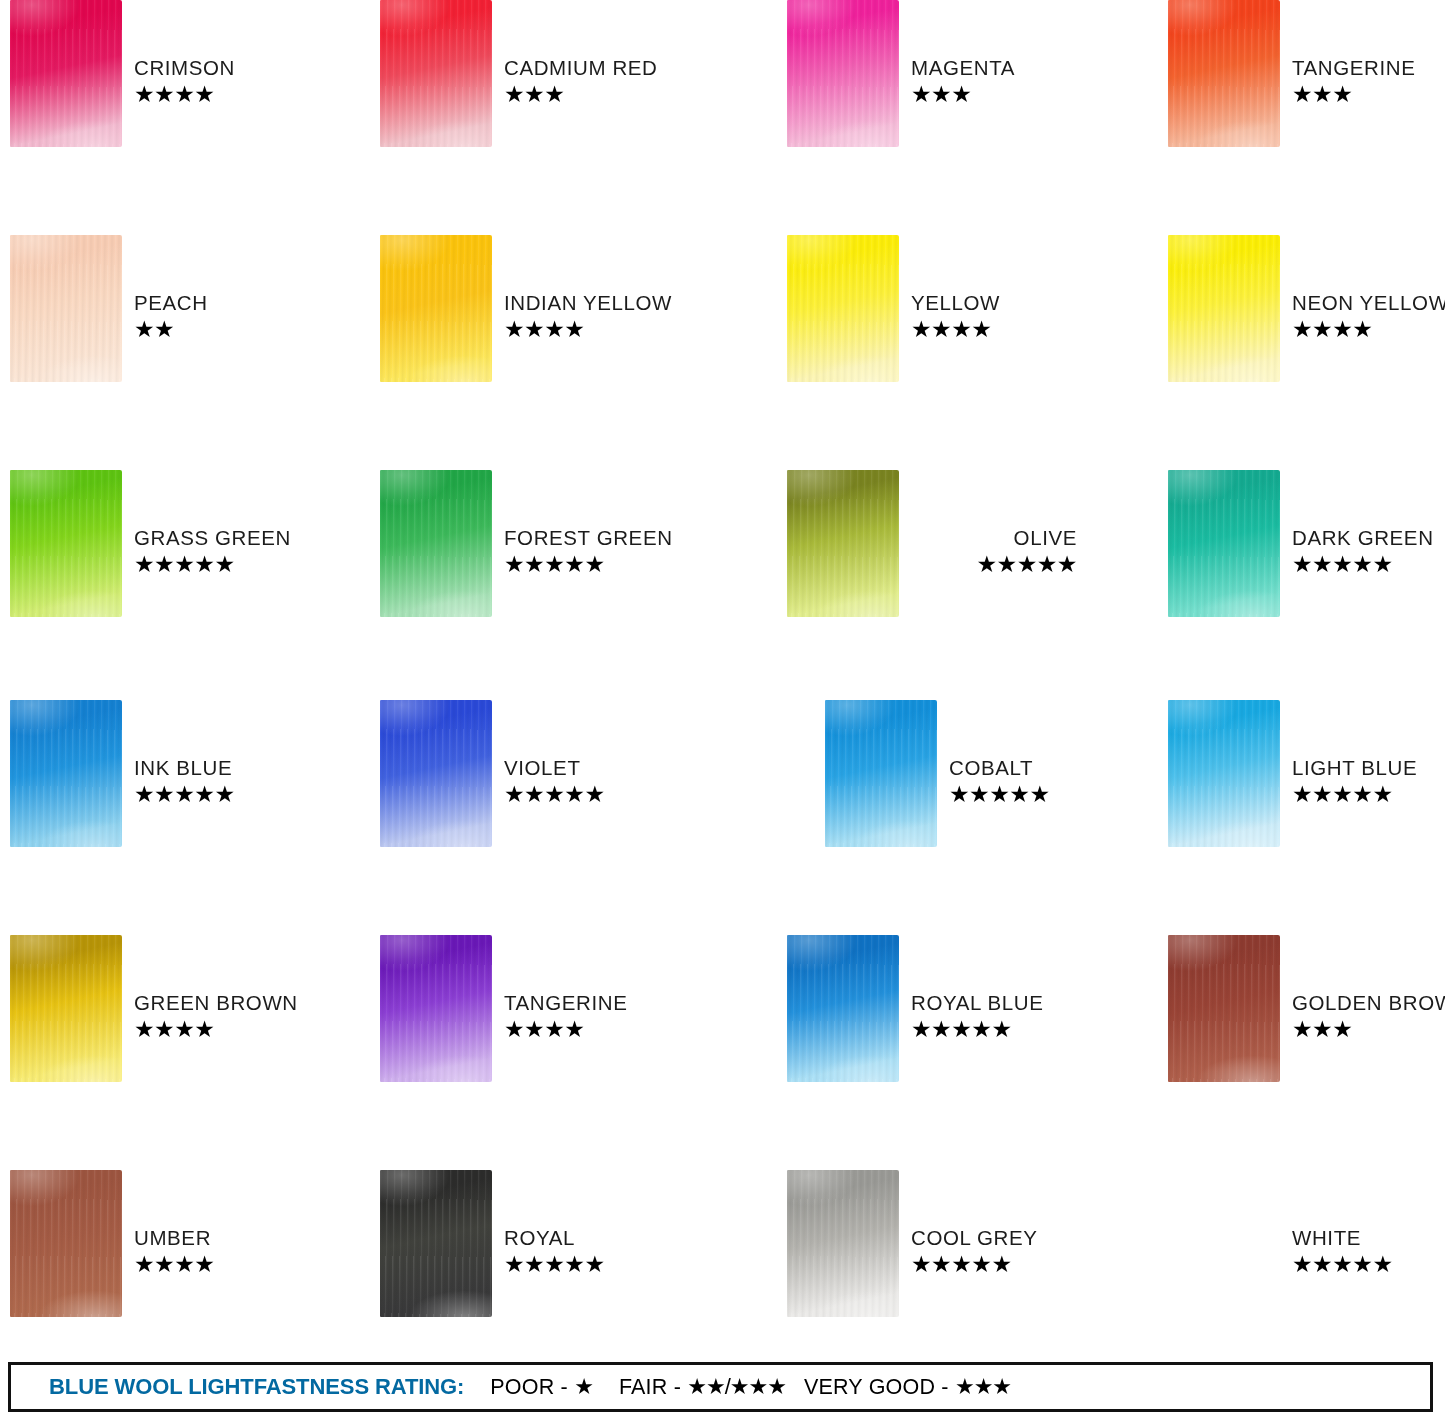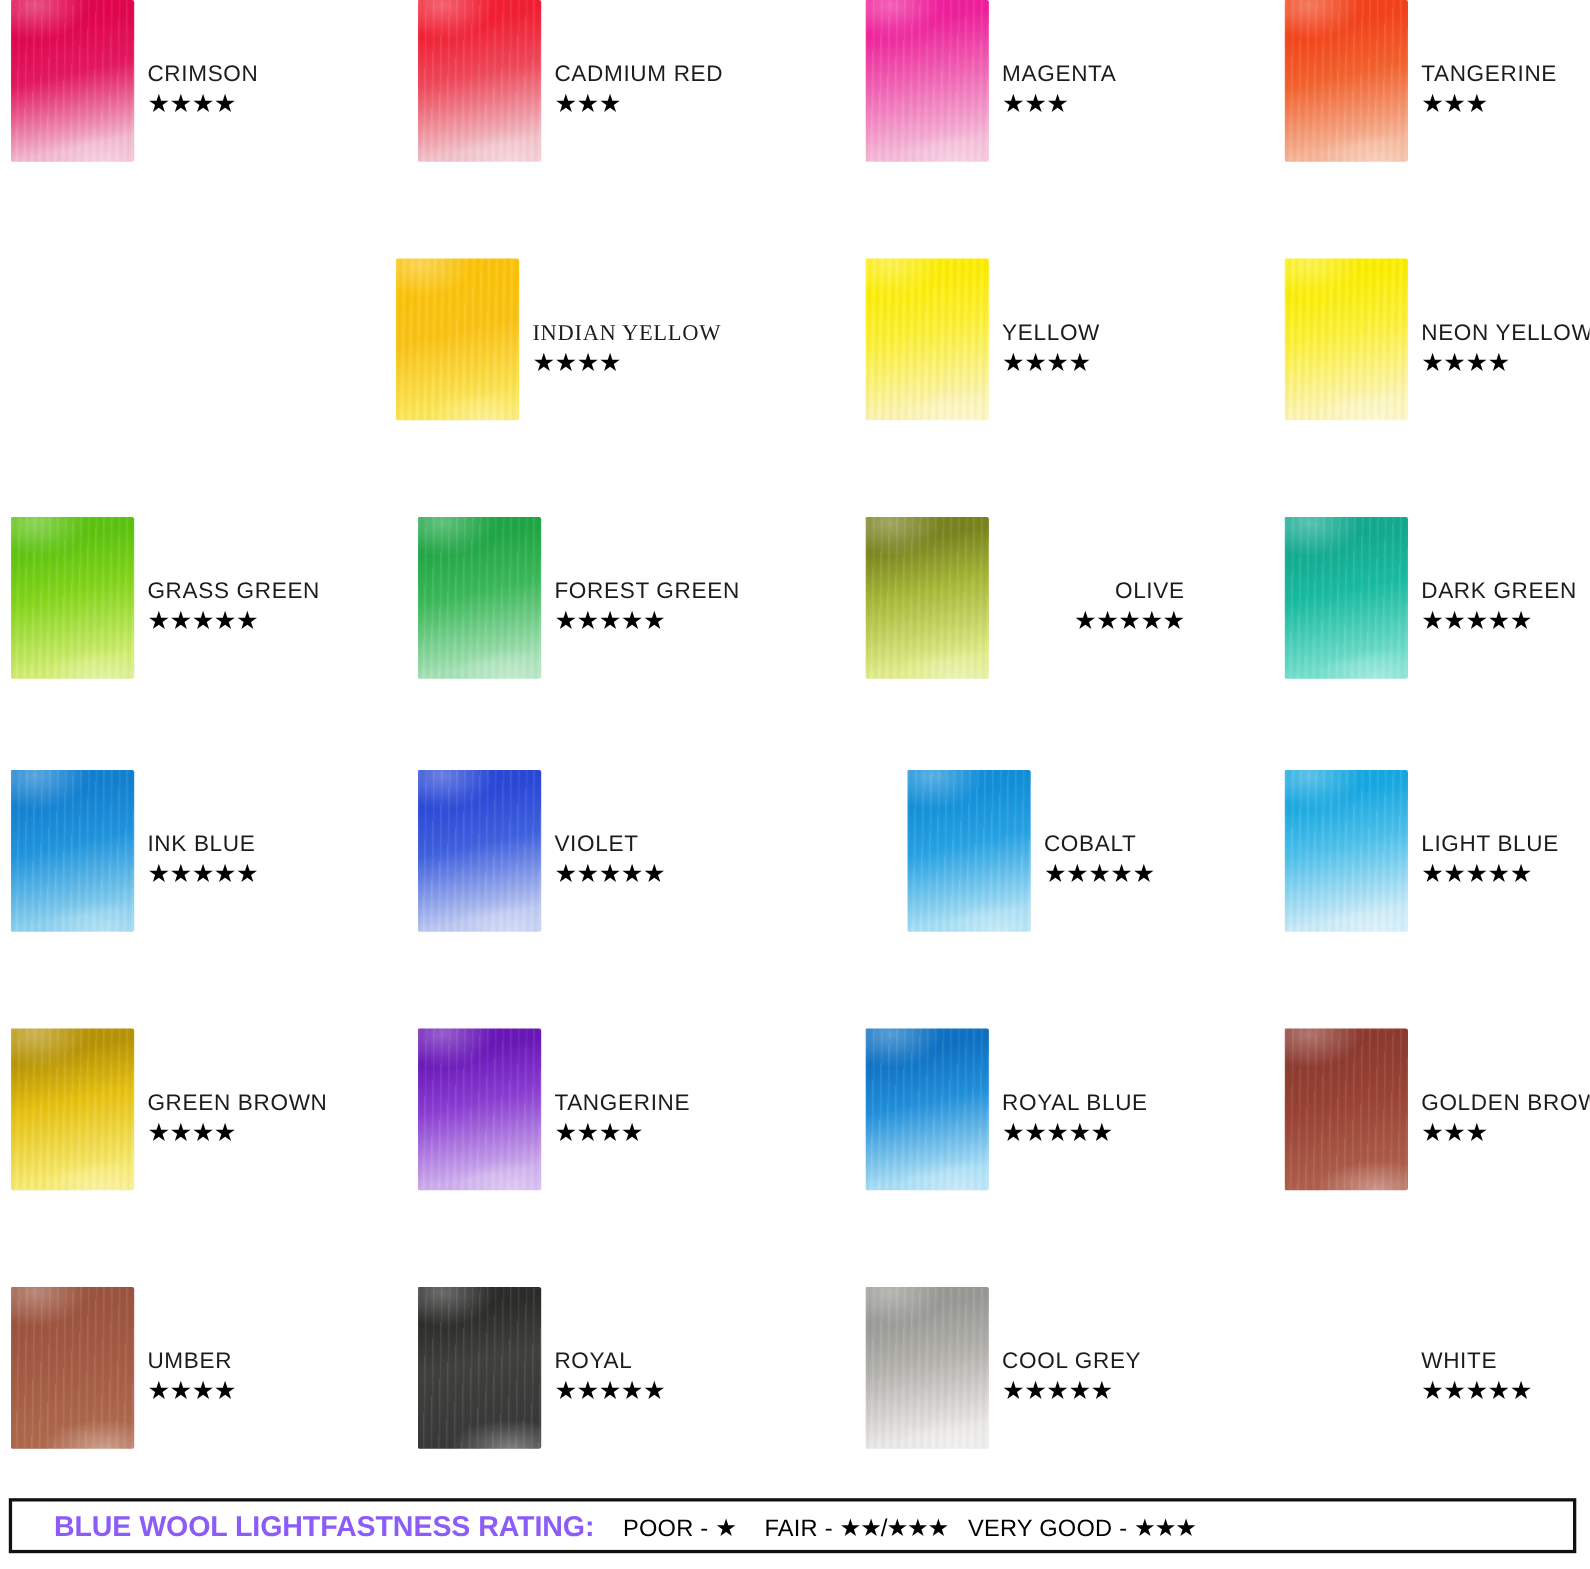--- a/index.html
+++ b/index.html
@@ -109,23 +109,23 @@
     align-items: center;
   }
   .legend-inner {
     display: flex;
     align-items: baseline;
     white-space: nowrap;
     padding-left: 38px;
   }
   .legend-title {
     font-weight: bold;
-    font-size: 26px;
+    font-size: 22px;
     letter-spacing: -0.1px;
-    color: #8b5cf6;
+    color: #0369a1;
   }
   .legend-item {
     font-size: 21.5px;
     color: #000;
     margin-left: 26px;
     letter-spacing: 0.2px;
   }
   .legend-item .lg-stars {
     letter-spacing: -1px;
     font-size: 22px;
@@ -160,21 +160,28 @@
       </div>
       <div class="swatch-cell" style="left: 1158px;">
         <div class="swatch-patch" style="background: linear-gradient(168deg, rgb(244, 67, 28) 0%, rgb(244, 67, 28) 18%, rgb(244, 99, 47) 46%, rgb(247, 183, 154) 86%, rgb(247, 183, 154) 100%);"></div>
         <div class="swatch-label-block">
           <div class="swatch-name">TANGERINE</div>
           <div class="swatch-stars">★★★</div>
         </div>
       </div>
     </div>
     <div class="swatch-row" style="top: 235px;">
-      <div class="swatch-cell" style="left: 350px; font-family: Liberation Serif, serif;">
+      <div class="swatch-cell" style="left: 0px;">
+        <div class="swatch-patch" style="background: linear-gradient(168deg, rgb(248, 205, 180) 0%, rgb(248, 205, 180) 18%, rgb(250, 217, 194) 46%, rgb(251, 230, 214) 86%, rgb(251, 230, 214) 100%);"></div>
+        <div class="swatch-label-block">
+          <div class="swatch-name">PEACH</div>
+          <div class="swatch-stars">★★</div>
+        </div>
+      </div>
+      <div class="swatch-cell" style="left: 370px;">
         <div class="swatch-patch" style="background: linear-gradient(168deg, rgb(252, 196, 12) 0%, rgb(252, 196, 12) 18%, rgb(251, 196, 25) 46%, rgb(253, 232, 92) 86%, rgb(253, 232, 92) 100%);"></div>
         <div class="swatch-label-block">
           <div class="swatch-name">INDIAN YELLOW</div>
           <div class="swatch-stars">★★★★</div>
         </div>
       </div>
       <div class="swatch-cell" style="left: 777px;">
         <div class="swatch-patch" style="background: linear-gradient(168deg, rgb(253, 238, 9) 0%, rgb(253, 238, 9) 18%, rgb(253, 241, 58) 46%, rgb(252, 245, 180) 86%, rgb(252, 245, 180) 100%);"></div>
         <div class="swatch-label-block">
           <div class="swatch-name">YELLOW</div>

